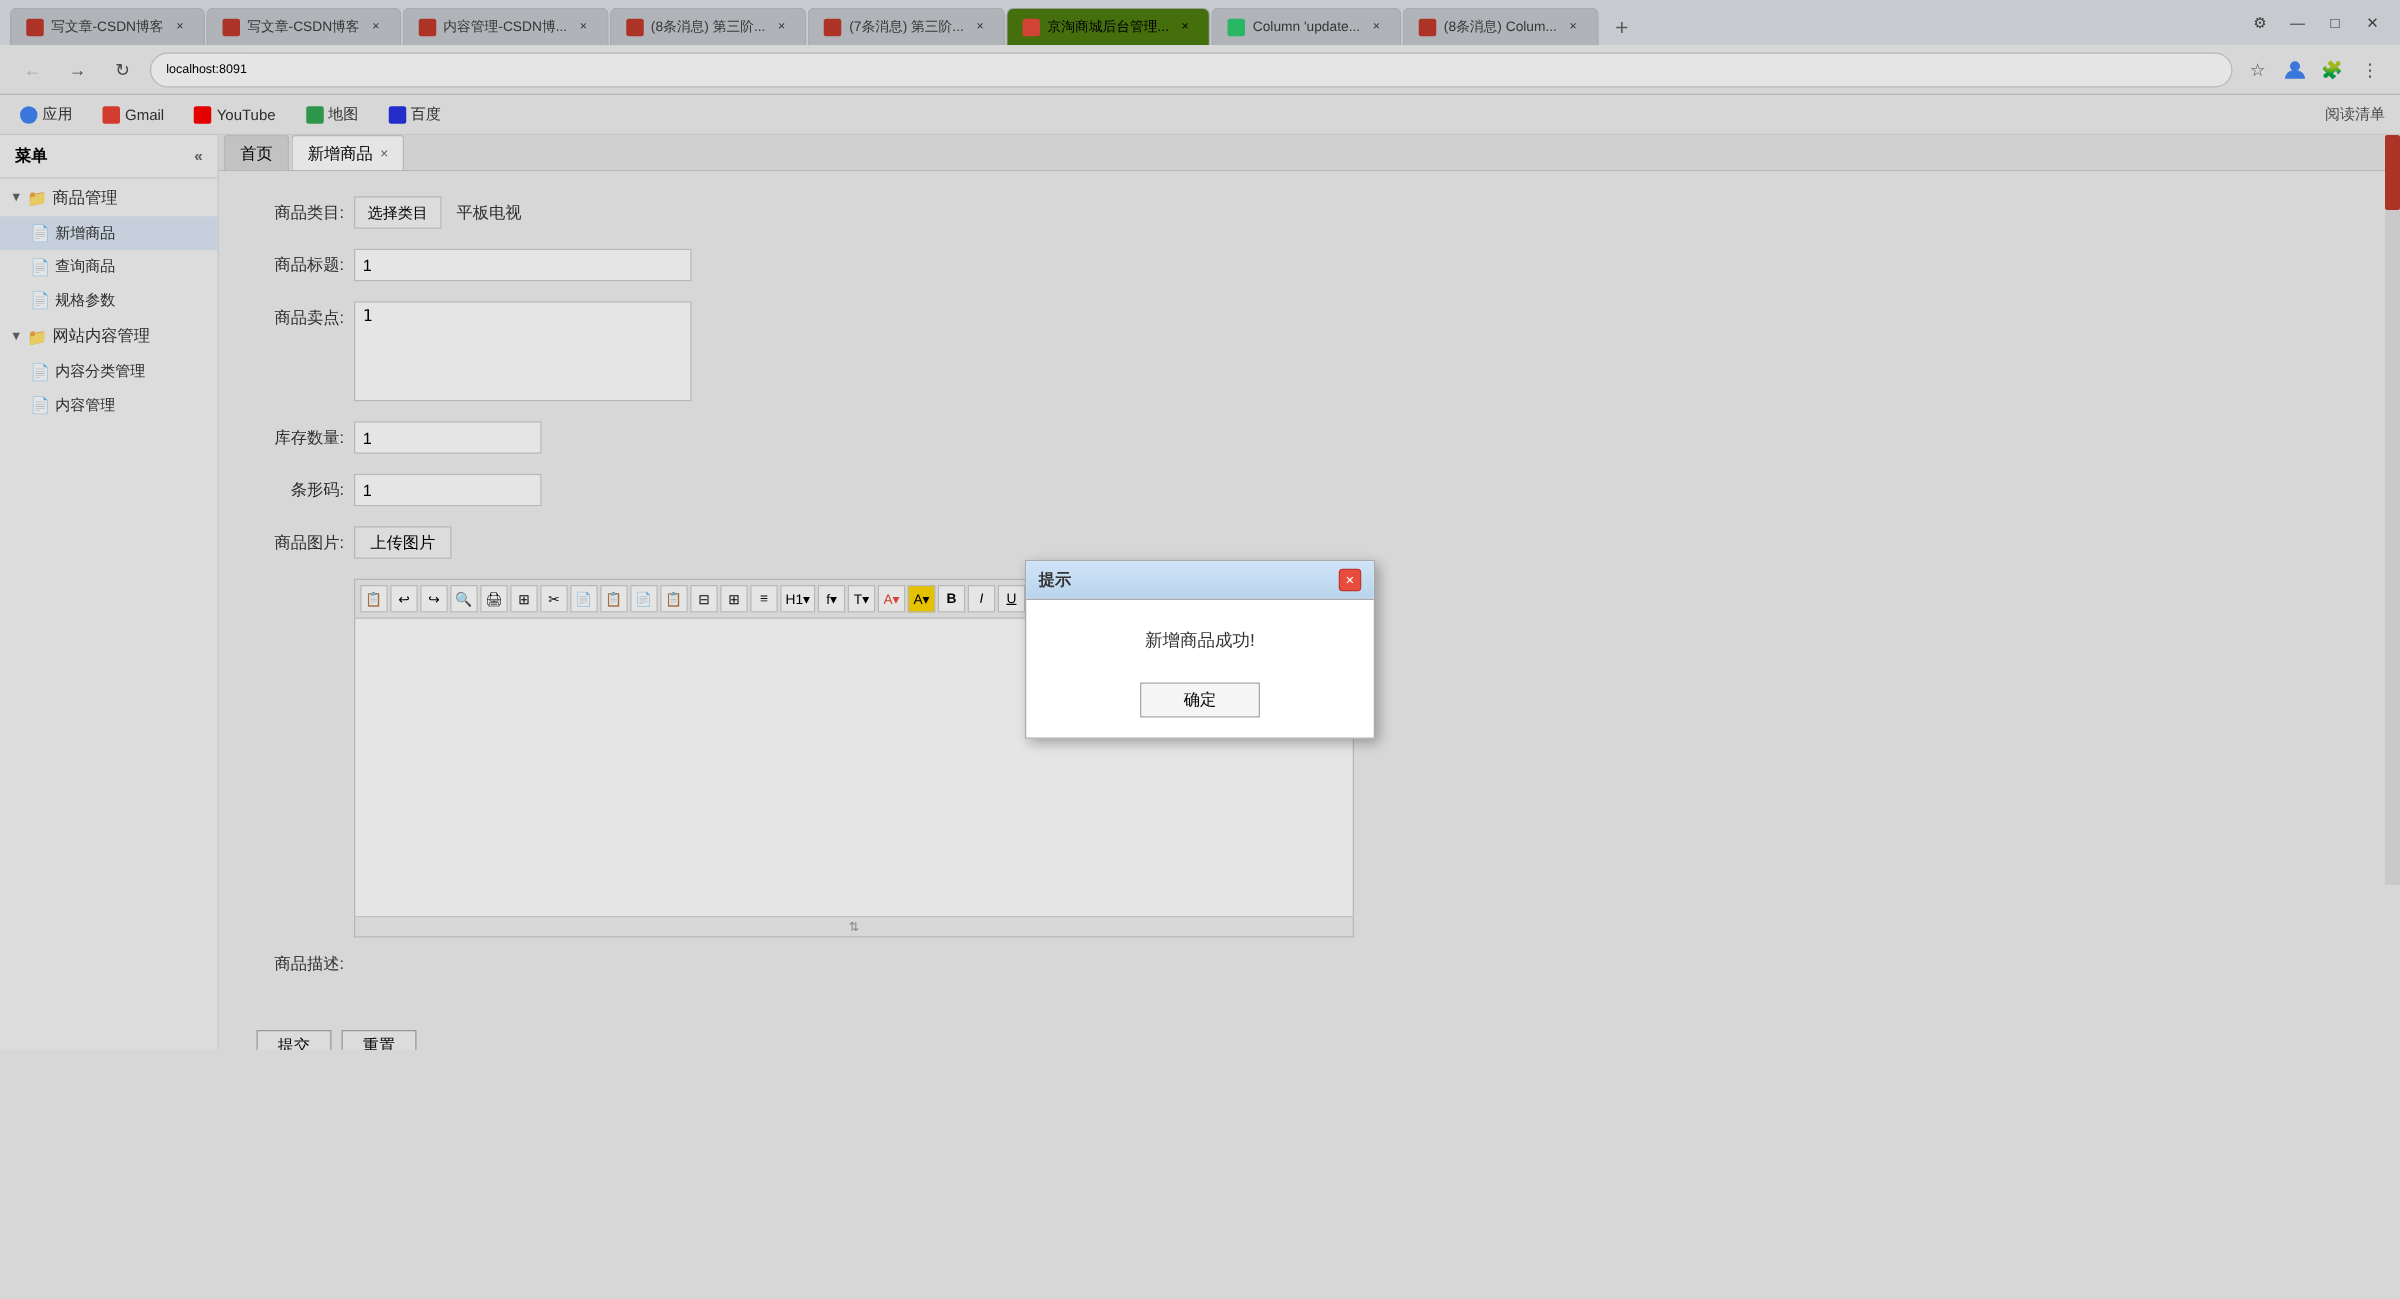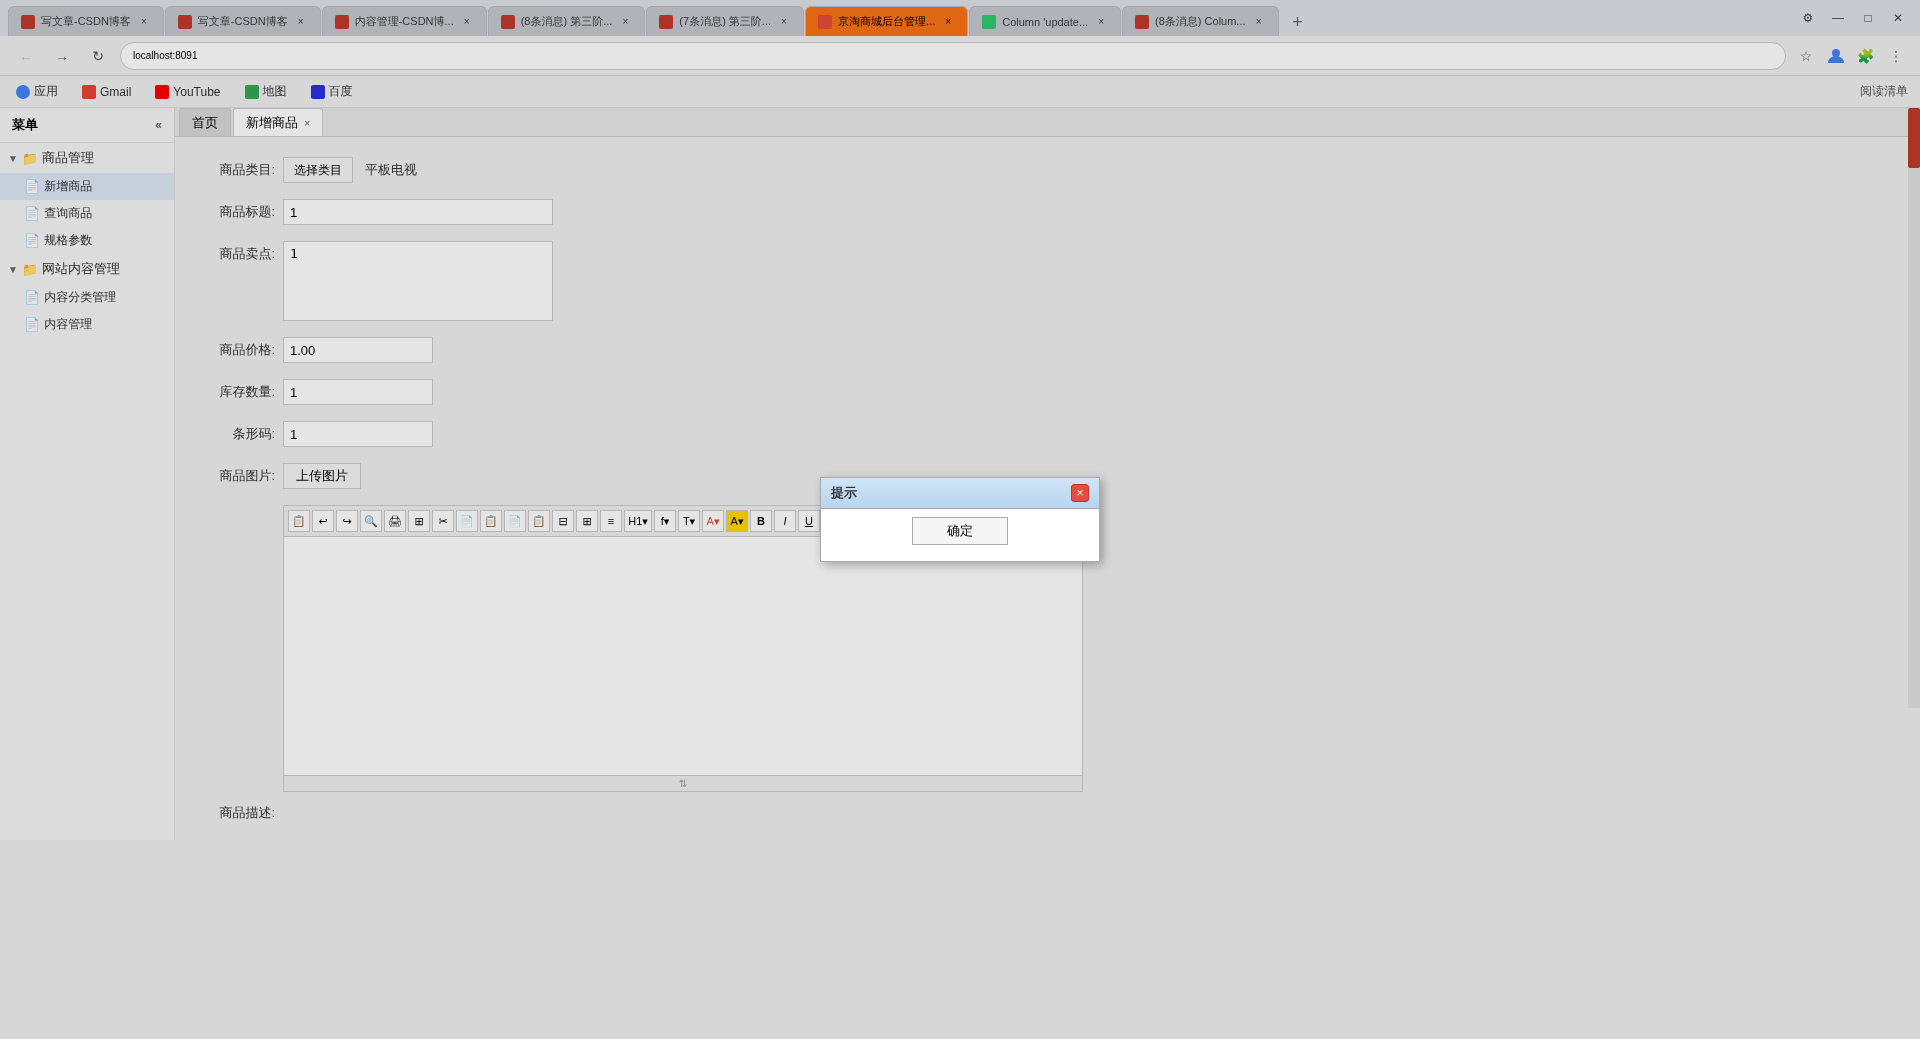--- a/index.html
+++ b/index.html
@@ -5,21 +5,21 @@
     * { margin: 0; padding: 0; box-sizing: border-box; }
     body { font-family: 'Microsoft YaHei', Arial, sans-serif; font-size: 13px; background: #f0f0f0; overflow: hidden; height: 1039px; }
 
     
     .browser-frame { width: 1920px; height: 840px; display: flex; flex-direction: column; background: #dee1e6; }
 
     
     .title-bar { height: 36px; background: #dee1e6; display: flex; align-items: center; padding: 0 8px; gap: 4px; }
     .tab-strip { display: flex; align-items: flex-end; gap: 1px; flex: 1; height: 36px; padding-top: 6px; }
     .tab { height: 30px; background: #c5c8cd; border-radius: 6px 6px 0 0; padding: 0 12px; display: flex; align-items: center; gap: 6px; font-size: 11px; color: #3c3c3c; max-width: 180px; min-width: 120px; cursor: pointer; border: 1px solid #b8bcc2; border-bottom: none; }
-    .tab.active { background: #f97316; color: #000; }
+    .tab.active { background: #4d7c0f; color: #000; }
     .tab-favicon { width: 14px; height: 14px; border-radius: 2px; flex-shrink: 0; }
     .tab-favicon.csdn { background: #c0392b; }
     .tab-favicon.jd { background: #e74c3c; }
     .tab-favicon.paw { background: #2ecc71; }
     .tab-title { flex: 1; overflow: hidden; text-overflow: ellipsis; white-space: nowrap; }
     .tab-close { width: 14px; height: 14px; border-radius: 50%; display: flex; align-items: center; justify-content: center; font-size: 10px; cursor: pointer; flex-shrink: 0; }
     .tab-new { width: 28px; height: 28px; display: flex; align-items: center; justify-content: center; font-size: 18px; color: #666; cursor: pointer; margin-left: 4px; }
     .window-controls { display: flex; align-items: center; gap: 2px; margin-left: 8px; }
     .win-btn { width: 28px; height: 28px; border-radius: 50%; display: flex; align-items: center; justify-content: center; font-size: 12px; color: #444; cursor: pointer; }
 
@@ -285,24 +285,20 @@
         <div class="form-row">
           <span class="form-label">商品标题:</span>
           <input class="form-input" type="text" style="width: 270px;" value="1">
         </div>
 
         <div class="form-row">
           <span class="form-label">商品卖点:</span>
           <textarea class="form-textarea" style="">1</textarea>
         </div>
 
-        <div class="form-row">
-          <span class="form-label">商品价格:</span>
-          <input class="price-input" type="text" value="1.00" style="">
-        </div>
 
         <div class="form-row">
           <span class="form-label">库存数量:</span>
           <input class="stock-input" type="text" value="1" style="">
         </div>
 
         <div class="form-row">
           <span class="form-label">条形码:</span>
           <input class="barcode-input" type="text" value="1" style="">
         </div>
@@ -378,17 +374,20 @@
 <div class="scrollbar-track">
   <div class="scrollbar-thumb"></div>
 </div>
 
 <div class="modal-overlay">
   <div class="modal">
     <div class="modal-header">
       <span class="modal-title">提示</span>
       <div class="modal-close">×</div>
     </div>
+    <div class="modal-body">
+      <span>新增商品成功!</span>
+    </div>
     <div class="modal-footer">
       <button class="modal-ok-btn">确定</button>
     </div>
   </div>
 </div>
 
 </body></html>

